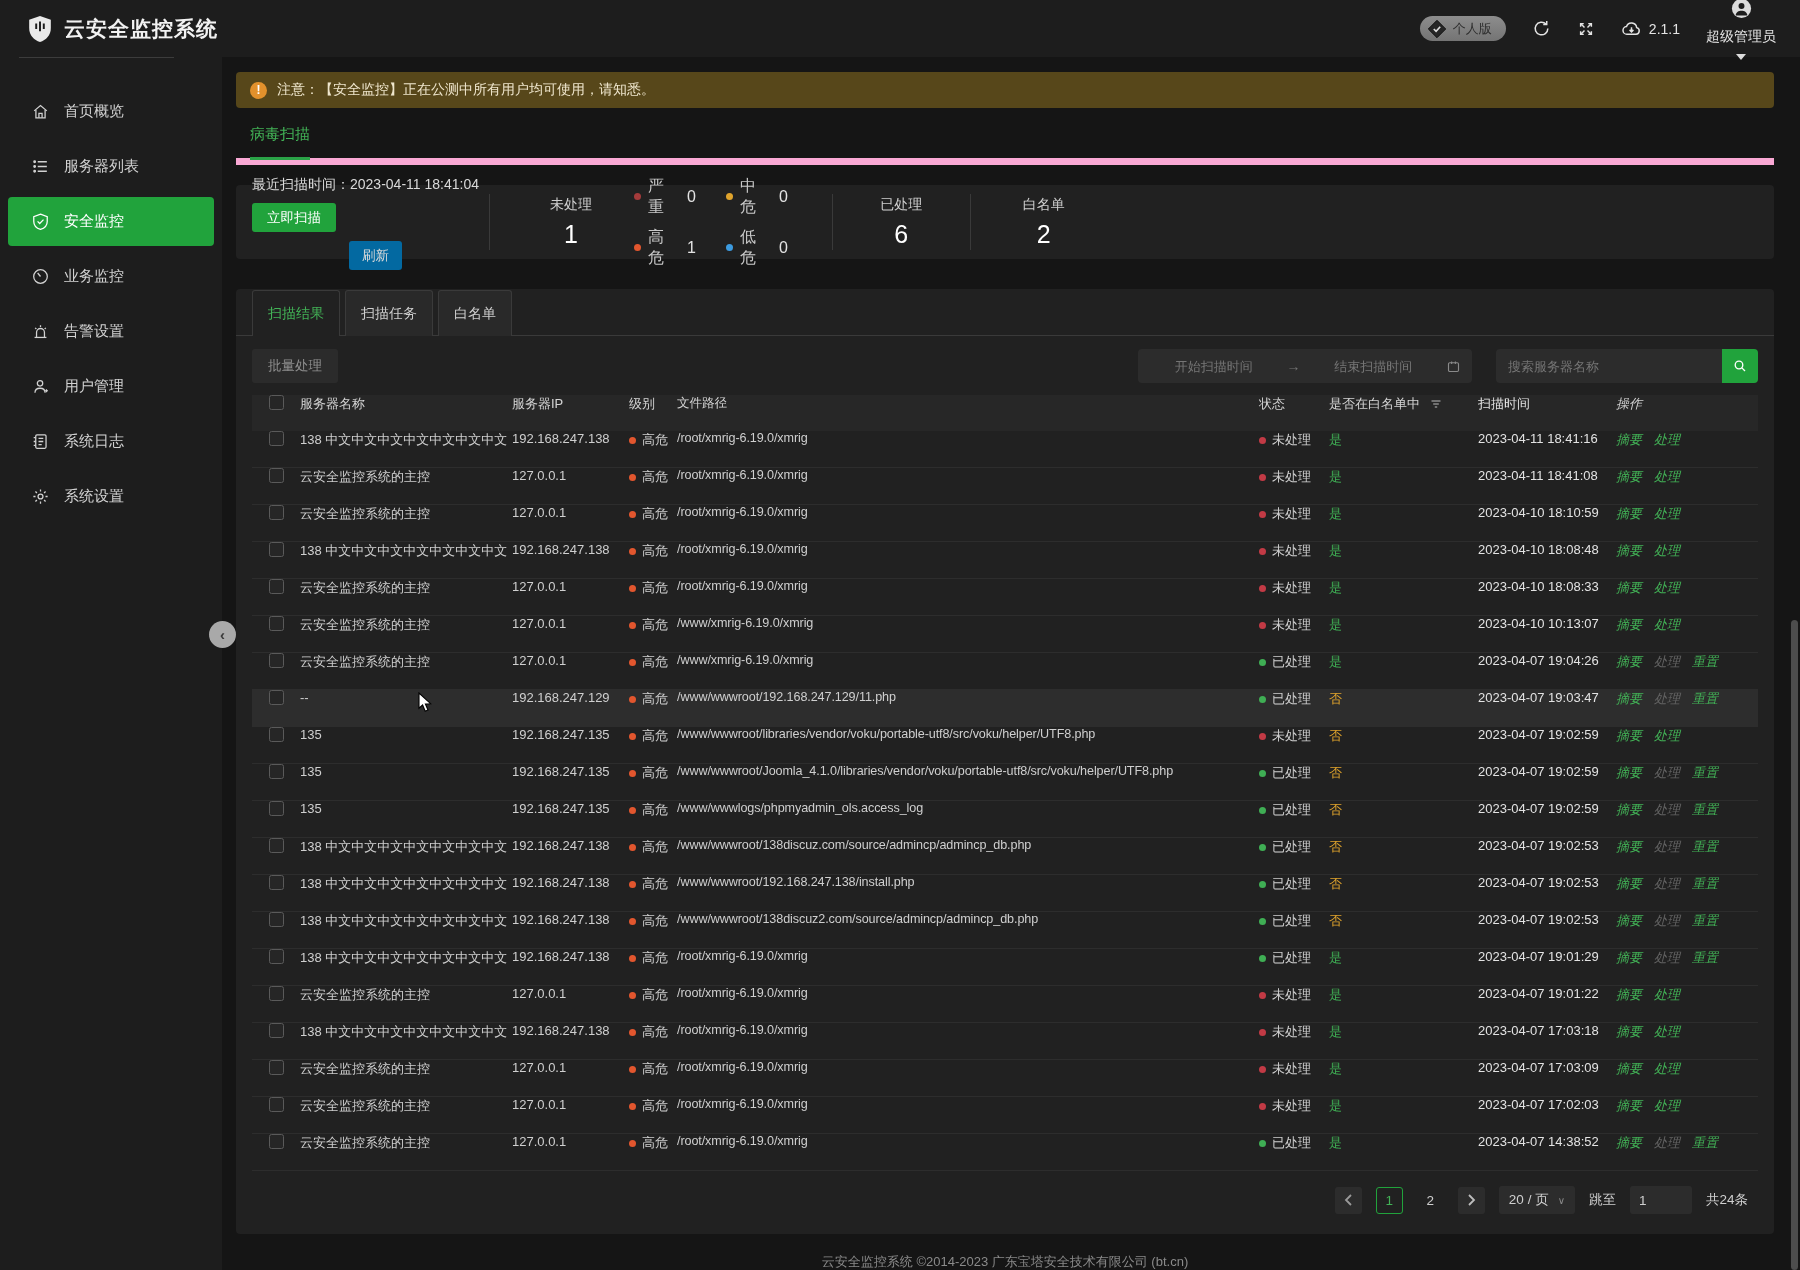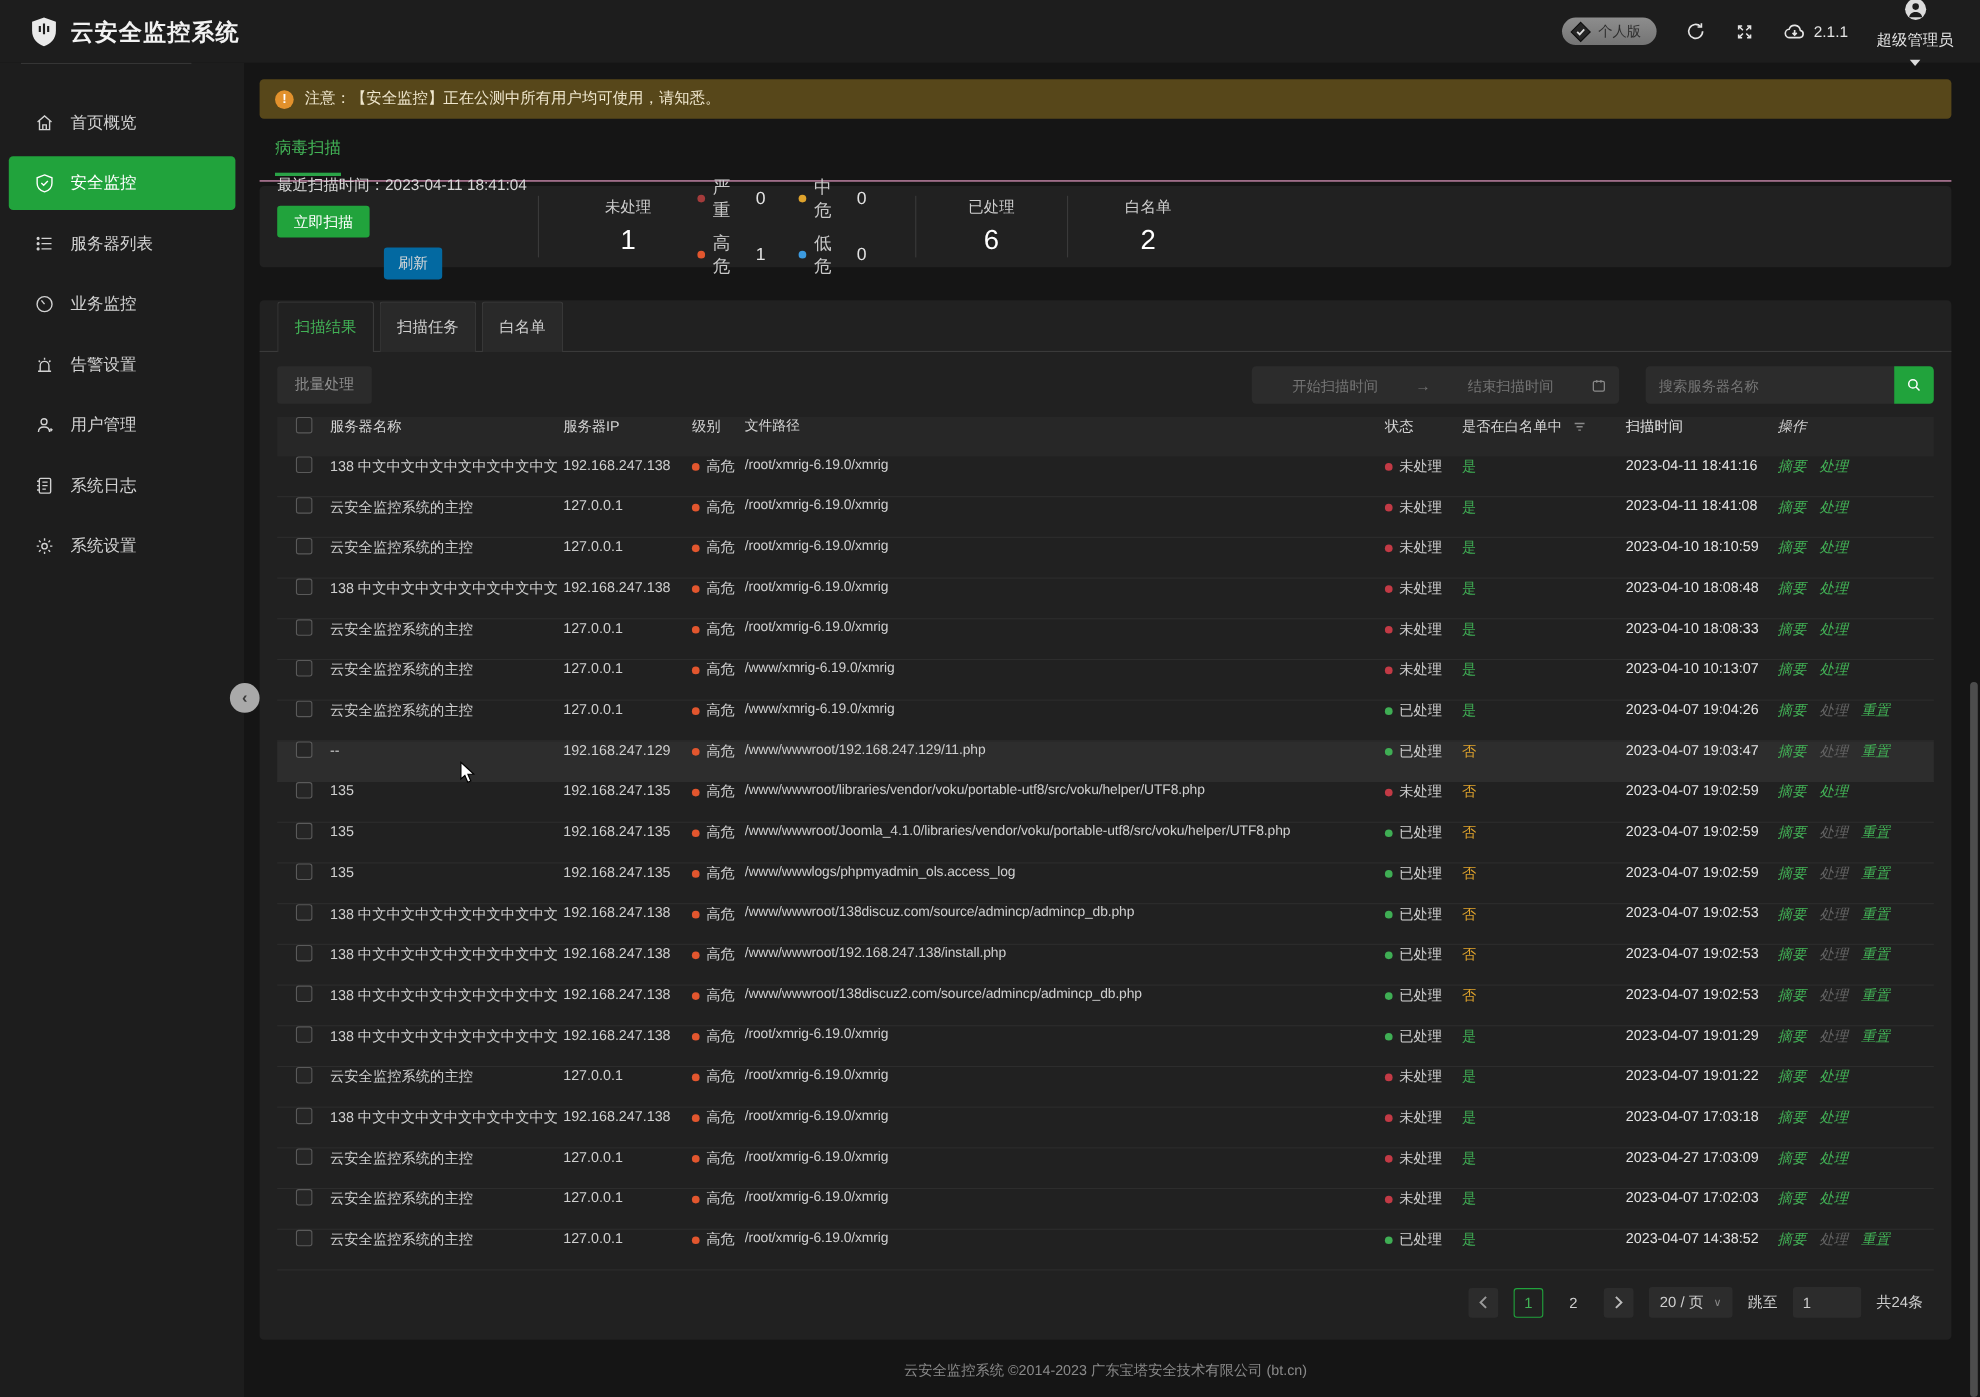--- a/index.html
+++ b/index.html
@@ -27,21 +27,21 @@
   .menu-item.active { height:49px; margin:3px 8px; padding-left:23px; background:#21a33c; border-radius:4px; color:#ffffff; }
   .collapse-handle { position:absolute; left:209px; top:621px; width:27px; height:27px; border-radius:50%; background:#a9a9a9; color:#3a3a3a; display:flex; align-items:center; justify-content:center; font-size:15px; font-weight:bold; cursor:pointer; z-index:6; }
 
   
   .main { position:absolute; top:57px; left:222px; width:1578px; height:1213px; padding:15px 26px 0 14px; }
 
   .banner { height:36px; background:#57471a; border-radius:4px; display:flex; align-items:center; gap:10px; padding:0 14px; margin-bottom:17px; }
   .banner-icon { width:17px; height:17px; border-radius:50%; background:#e2912c; color:#fff; font-size:12px; font-weight:bold; display:flex; align-items:center; justify-content:center; }
   .banner-text { color:#efe6cd; font-size:14px; }
 
-  .section-tabs { height:40px; border-bottom:1px solid #f9a8d4; margin-bottom:4px; }
+  .section-tabs { height:40px; border-bottom:7px solid #f9a8d4; margin-bottom:20px; }
   .section-tab { display:inline-block; margin-left:14px; color:#42b256; font-size:15px; padding-bottom:13px; border-bottom:3px solid #2aa347; cursor:pointer; }
 
   
   .stats-card { height:74px; background:#212121; border-radius:4px; display:flex; align-items:center; margin-bottom:30px; }
   .stats-left { width:253px; padding-left:16px; }
   .scan-time-line { color:#d9d9d9; font-size:14px; margin-top:2px; white-space:nowrap; }
   .scan-btns { display:flex; gap:13px; margin-top:9px; }
   .btn-green { background:#21a33c; color:#fff; border:none; border-radius:3px; height:29px; padding:0 15px; font-size:13.5px; cursor:pointer; font-family:inherit; }
   .btn-dark { background:#0369a1; color:#d9d9d9; border:none; border-radius:3px; height:29px; padding:0 13px; font-size:13.5px; cursor:pointer; font-family:inherit;margin-top:38px; }
   .v-div { width:1px; height:56px; background:#3a3a3a; }
@@ -172,35 +172,35 @@
     <div class="logo-divider"></div>
     <div class="menu">
         <div class="menu-item">
           <svg width="19" height="19" viewBox="0 0 24 24" fill="none" stroke="currentColor" stroke-width="1.6">
             <path d="M4 11.2 L12 4.4 L20 11.2"></path>
             <path d="M6.2 10 V20 H17.8 V10"></path>
             <path d="M10 20 V14.5 H14 V20"></path>
           </svg>
           <span>首页概览</span>
         </div>
-        <div class="menu-item active">
-          <svg width="19" height="19" viewBox="0 0 24 24" fill="none" stroke="currentColor" stroke-width="1.6">
-            <path d="M12 2.6 L20.5 5.8 V12 C20.5 17.4 16.8 20.6 12 22 C7.2 20.6 3.5 17.4 3.5 12 V5.8 Z"></path>
-            <polyline points="8.3,11.8 11,14.5 15.8,9.6"></polyline>
-          </svg>
-          <span>安全监控</span>
-        </div>
         <div class="menu-item">
           <svg width="19" height="19" viewBox="0 0 24 24" fill="none" stroke="currentColor" stroke-width="1.6">
             <circle cx="4.6" cy="6" r="1" fill="currentColor"></circle>
             <circle cx="4.6" cy="12" r="1" fill="currentColor"></circle>
             <circle cx="4.6" cy="18" r="1" fill="currentColor"></circle>
             <path d="M8.5 6 H20 M8.5 12 H20 M8.5 18 H20"></path>
           </svg>
           <span>服务器列表</span>
+        </div>
+        <div class="menu-item active">
+          <svg width="19" height="19" viewBox="0 0 24 24" fill="none" stroke="currentColor" stroke-width="1.6">
+            <path d="M12 2.6 L20.5 5.8 V12 C20.5 17.4 16.8 20.6 12 22 C7.2 20.6 3.5 17.4 3.5 12 V5.8 Z"></path>
+            <polyline points="8.3,11.8 11,14.5 15.8,9.6"></polyline>
+          </svg>
+          <span>安全监控</span>
         </div>
         <div class="menu-item">
           <svg width="19" height="19" viewBox="0 0 24 24" fill="none" stroke="currentColor" stroke-width="1.6">
             <circle cx="12" cy="12" r="8.6"></circle>
             <path d="M12 12 L8.4 7.6"></path>
           </svg>
           <span>业务监控</span>
         </div>
         <div class="menu-item">
           <svg width="19" height="19" viewBox="0 0 24 24" fill="none" stroke="currentColor" stroke-width="1.6">
@@ -770,21 +770,21 @@
                 <span>高危</span>
               </div>
               <div class="c-path">/root/xmrig-6.19.0/xmrig</div>
               <div class="c-status">
                 <span class="dot dot-red"></span>
                 <span>未处理</span>
               </div>
               <div class="c-wl">
                 <span class="wl-yes">是</span>
               </div>
-              <div class="c-time">2023-04-27 17:03:09</div>
+              <div class="c-time">2023-04-07 17:03:09</div>
               <div class="c-ops">
                 <span class="lnk">摘要</span>
                 <span class="lnk">处理</span>
               </div>
             </div>
             <div class="tr">
               <div class="c-check">
                 <div class="checkbox"></div>
               </div>
               <div class="c-name">云安全监控系统的主控</div>

